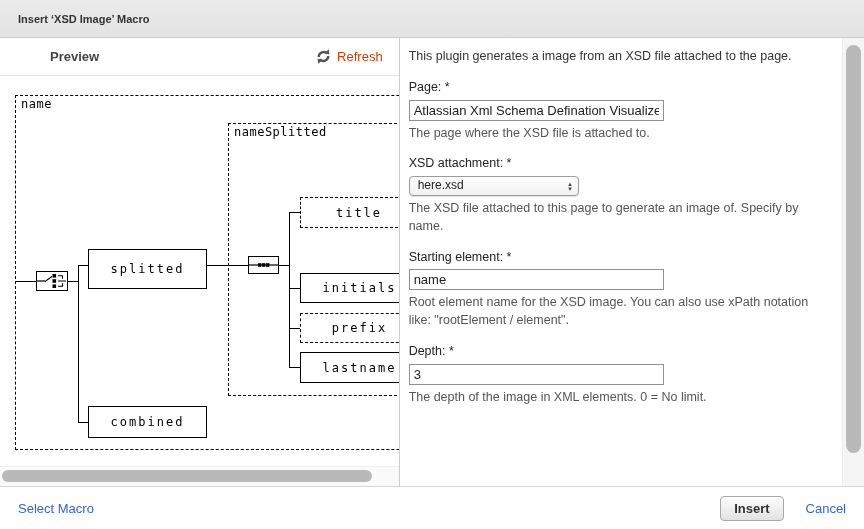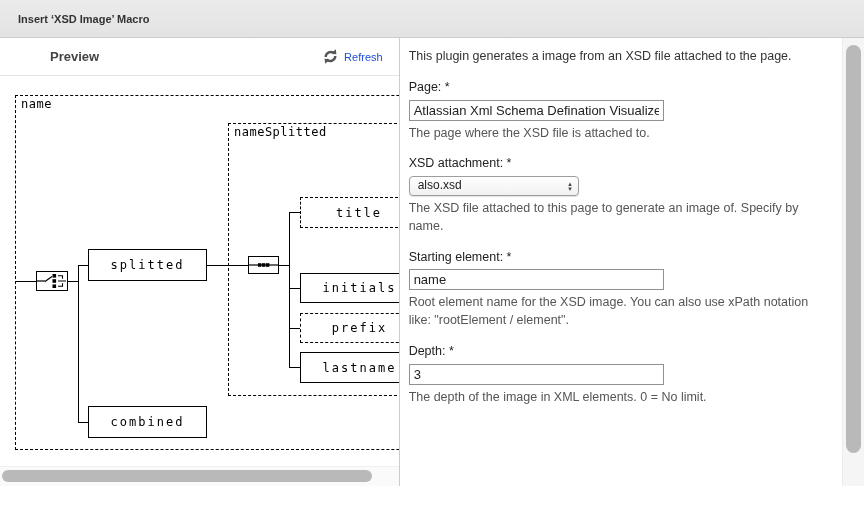--- a/index.html
+++ b/index.html
@@ -22,21 +22,21 @@
     width: 537px; border-right: 1px solid #cccccc;
     display: flex; flex-direction: column; background: #fff;
   }
   .preview-header {
     height: 38px; border-bottom: 1px solid #e5e5e5;
     display: flex; align-items: center; justify-content: space-between;
     padding: 0 16px 0 18px; flex: 0 0 38px;
   }
   .preview-title { font-size: 13px; font-weight: bold; color: #444; padding-left: 32px; }
   .refresh-link { display: flex; align-items: center; gap: 5px; text-decoration: none; cursor: pointer; }
-  .refresh-link span { font-size: 11px; color: #1d4ed8; }
+  .refresh-link span { font-size: 13px; color: #c2410c; }
   
   .diagram {
     position: relative; flex: 1 1 auto; overflow: hidden;
     font-family: "DejaVu Sans Mono", monospace; font-size: 12px; color: #000;
   }
   .xsd-container {
     position: absolute; border: 1px dashed #000; background: transparent;
   }
   .xsd-container .clabel {
     position: absolute; top: 1px; left: 5px; font-size: 12px; letter-spacing: 0.5px;
@@ -145,21 +145,21 @@
         <div class="hline" style="left:78px;top:189px;width:10px;"></div>
         <div class="hline" style="left:78px;top:346px;width:10px;"></div>
         <div class="hline" style="left:207px;top:189px;width:41px;"></div>
         <div class="hline" style="left:279px;top:189px;width:10px;"></div>
         <div class="vline" style="left:289px;top:136px;height:156px;"></div>
         <div class="hline" style="left:289px;top:136px;width:11px;"></div>
         <div class="hline" style="left:289px;top:212px;width:11px;"></div>
         <div class="hline" style="left:289px;top:252px;width:11px;"></div>
         <div class="hline" style="left:289px;top:291px;width:11px;"></div>
 
-        <div class="xsd-box" style="left:88px;top:173px;width:119px;height:32px;">
+        <div class="xsd-box" style="left:88px;top:173px;width:119px;height:40px;">
           <span>splitted</span>
         </div>
         <div class="xsd-box" style="left:88px;top:330px;width:119px;height:32px;">
           <span>combined</span>
         </div>
         <div class="xsd-box dashed" style="left:300px;top:121px;width:118px;height:31px;">
           <span>title</span>
         </div>
         <div class="xsd-box" style="left:300px;top:197px;width:119px;height:30px;">
           <span>initials</span>
@@ -203,21 +203,21 @@
 
         <div>
           <div class="field-label">Page: *</div>
           <input class="text-input" type="text" value="Atlassian Xml Schema Defination Visualizer" style="">
           <div class="field-help">The page where the XSD file is attached to.</div>
         </div>
 
         <div>
           <div class="field-label">XSD attachment: *</div>
           <div class="mac-select">
-            <span class="sel-text">also.xsd</span>
+            <span class="sel-text">here.xsd</span>
             <span class="sel-arrows">
                 <span>▴</span>
                 <span>▾</span>
               </span>
           </div>
           <div class="field-help">The XSD file attached to this page to generate an image of. Specify by name.</div>
         </div>
 
         <div>
           <div class="field-label">Starting element: *</div>
@@ -232,13 +232,20 @@
         </div>
 
       </div>
 
       <div class="v-scroll-track">
         <div class="v-scroll-thumb"></div>
       </div>
     </div>
   </div>
 
+  <div class="dlg-footer">
+    <a class="blue-link">Select Macro</a>
+    <div class="footer-right">
+      <button class="insert-btn">Insert</button>
+      <a class="blue-link">Cancel</a>
+    </div>
+  </div>
 </div>
 
 </body></html>

